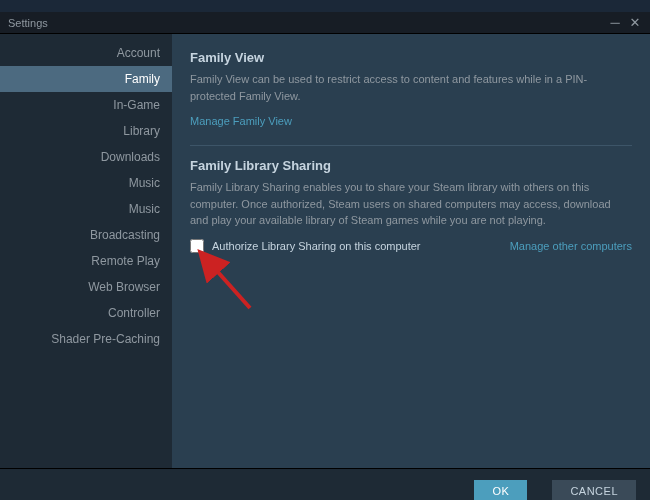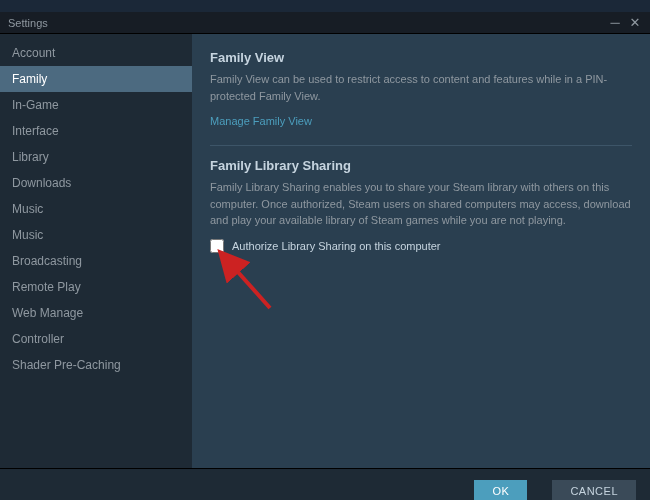--- a/index.html
+++ b/index.html
@@ -47,24 +47,25 @@
     }
 
     
     .main-layout {
       display: flex;
       height: calc(500px - 22px - 44px);
     }
 
     
     .sidebar {
-      width: 192px;
+      width: 172px;
       background: #1e2a35;
       padding: 6px 0;
       flex-shrink: 0;
+      text-align: right;
     }
     .sidebar-item {
       padding: 6px 12px;
       cursor: pointer;
       color: #8f98a0;
       font-size: 12px;
       white-space: nowrap;
     }
     .sidebar-item.active {
       background: #4c6a80;
@@ -191,42 +192,39 @@
     <div class="sidebar-item">
       <span>Account</span>
     </div>
     <div class="sidebar-item active">
       <span>Family</span>
     </div>
     <div class="sidebar-item">
       <span>In-Game</span>
     </div>
     <div class="sidebar-item">
-      <span>Interface</span>
-    </div>
-    <div class="sidebar-item">
       <span>Library</span>
     </div>
     <div class="sidebar-item">
       <span>Downloads</span>
     </div>
     <div class="sidebar-item">
       <span>Music</span>
     </div>
     <div class="sidebar-item">
       <span>Music</span>
     </div>
     <div class="sidebar-item">
       <span>Broadcasting</span>
     </div>
     <div class="sidebar-item">
       <span>Remote Play</span>
     </div>
     <div class="sidebar-item">
-      <span>Web Manage</span>
+      <span>Web Browser</span>
     </div>
     <div class="sidebar-item">
       <span>Controller</span>
     </div>
     <div class="sidebar-item">
       <span>Shader Pre-Caching</span>
     </div>
   </div>
 
   <div class="content">
@@ -239,20 +237,21 @@
     <hr class="divider">
 
     
     <div class="section-title">Family Library Sharing</div>
     <div class="section-desc">Family Library Sharing enables you to share your Steam library with others on this computer. Once authorized, Steam users on shared computers may access, download and play your available library of Steam games while you are not playing.</div>
 
     
     <div class="checkbox-row">
       <input type="checkbox" style="">
       <span class="checkbox-label">Authorize Library Sharing on this computer</span>
+      <a class="manage-link">Manage other computers</a>
     </div>
 
     
     <div class="arrow-container">
       <svg class="arrow-svg" width="120" height="70" viewBox="0 0 120 70">
 
         <defs>
           <marker id="arrowhead" markerWidth="8" markerHeight="8" refX="4" refY="4" orient="auto">
             <polygon points="0 0, 8 4, 0 8" fill="#cc2222"></polygon>
           </marker>

